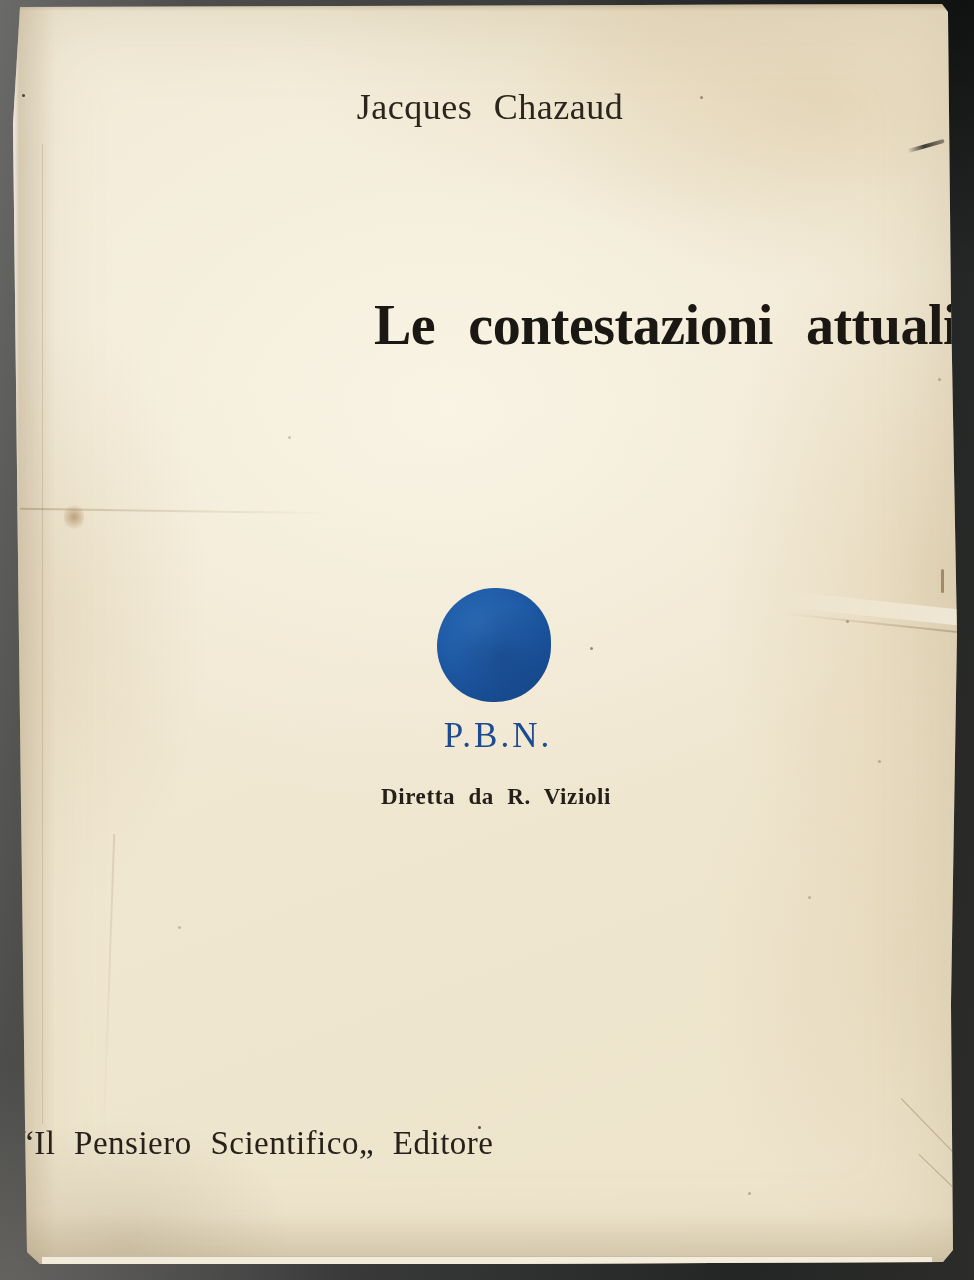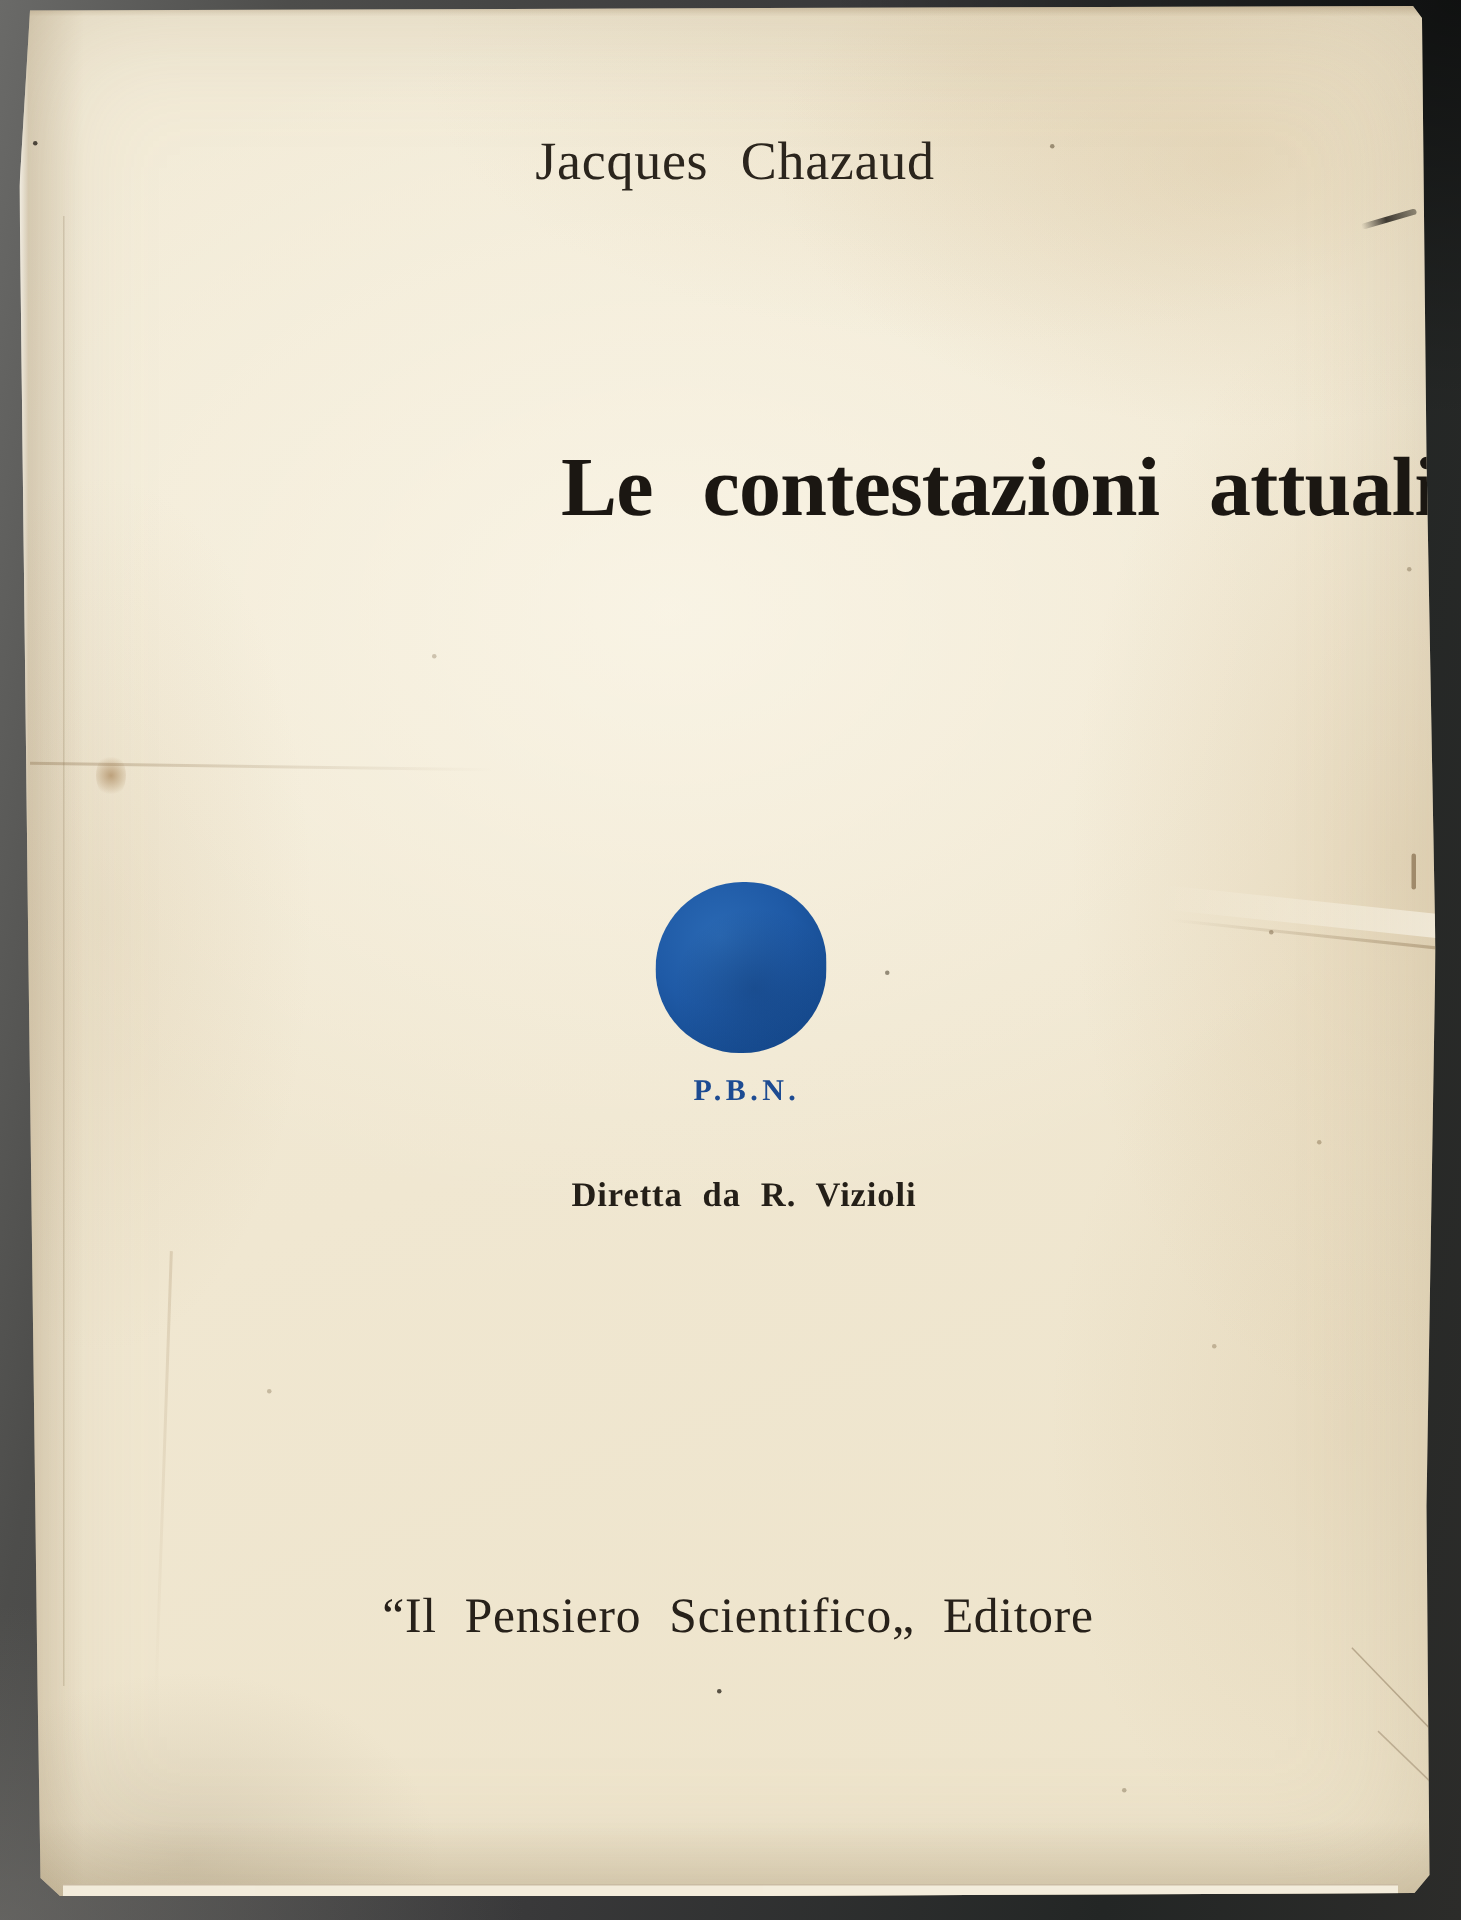--- a/index.html
+++ b/index.html
@@ -109,32 +109,32 @@
     position: absolute; left: 425px; top: 584px;
     width: 114px; height: 114px;
     border-radius: 52% 48% 50% 50%;
     background:
       radial-gradient(circle at 58% 62%, rgba(10,42,88,0.30), rgba(10,42,88,0) 55%),
       radial-gradient(circle at 38% 32%, #2a69b4 0%, #1f5aa6 45%, #164b90 78%, #195194 100%);
   }
   .series-name {
     position: absolute; top: 712px; left: 0; width: 100%;
     text-align: center; margin-left: 13px;
-    font-size: 20px; font-weight: 700; color: #1d4b92;
+    font-size: 35px; font-weight: 400; color: #1d4b92;
     letter-spacing: 3px;
   }
   .series-director {
     position: absolute; top: 780px; left: 0; width: 100%;
     text-align: center; margin-left: 11px;
     font-size: 23px; font-weight: 700; color: #241f18;
     word-spacing: 7px; letter-spacing: 0.6px;
   }
   .publisher {
-    position: absolute; top: 1056px; left: 0; width: 100%;
-    text-align: center; margin-left: 7px;
+    position: absolute; top: 1121px; left: 0; width: 100%;
+    margin-left: 7px;
     font-size: 33px; font-weight: 400; color: #27211a;
     word-spacing: 10px; letter-spacing: 0.5px;
   }
 </style>
 </head>
 <body>
 
 <div class="scene">
   <div class="cover">
 

